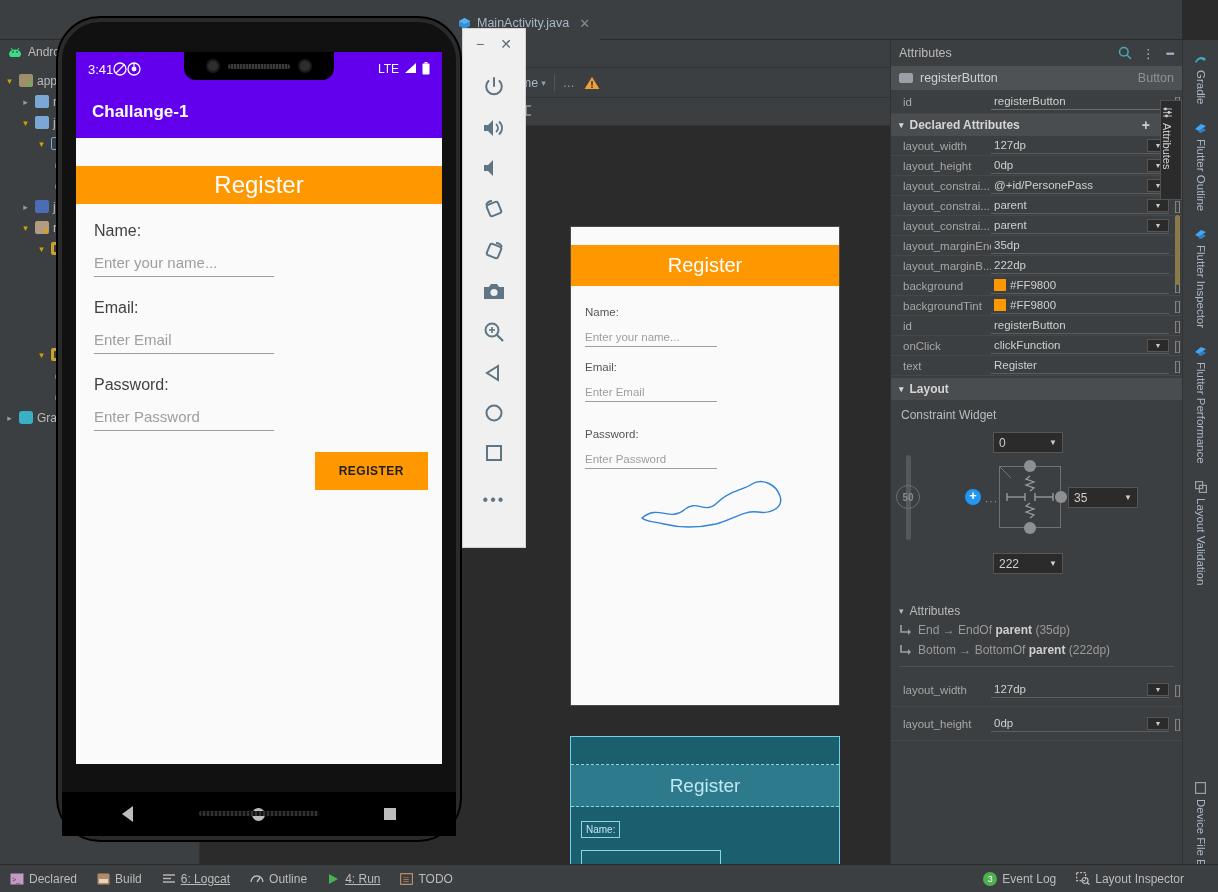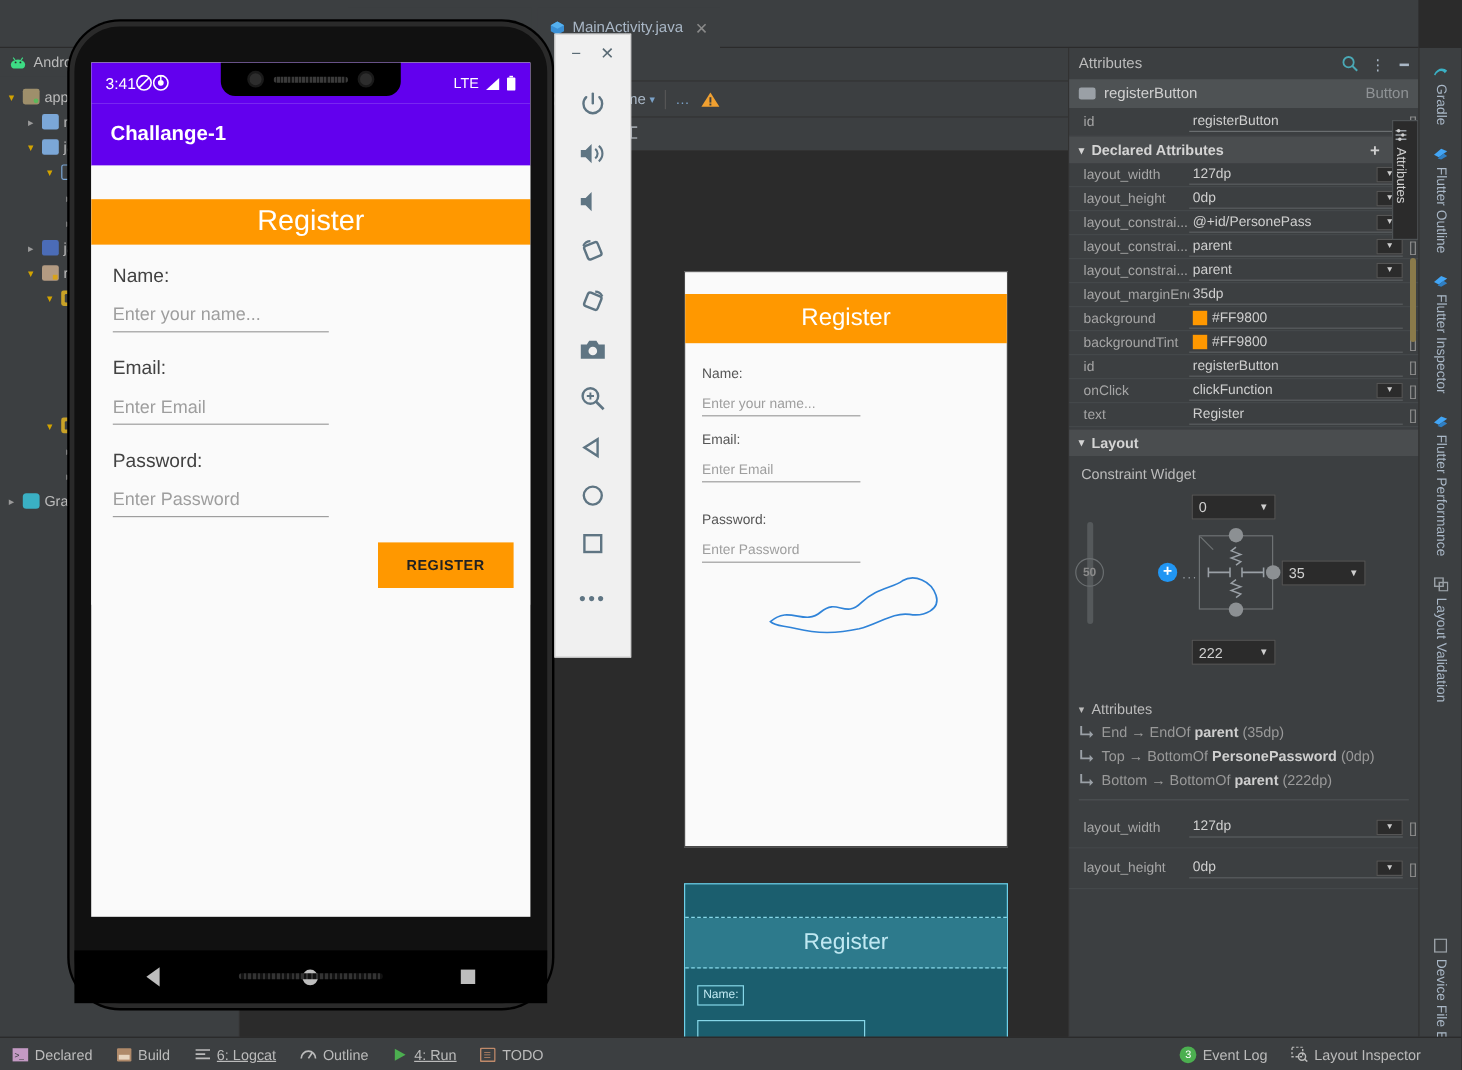--- a/index.html
+++ b/index.html
@@ -714,20 +714,27 @@
           <span class="v">
             <span>parent</span>
             <span class="dd" style="margin-left: auto;">▼</span>
           </span>
           <span class="paren">[]</span>
         </div>
         <div class="attr-row">
           <span class="k">layout_marginEnd</span>
           <span class="v">
             <span>35dp</span>
+          </span>
+          <span class="paren">[]</span>
+        </div>
+        <div class="attr-row">
+          <span class="k">layout_marginB...</span>
+          <span class="v">
+            <span>222dp</span>
           </span>
           <span class="paren">[]</span>
         </div>
         <div class="attr-row">
           <span class="k">background</span>
           <span class="v">
             <span class="swatch" style="background: rgb(255, 152, 0);"></span>
             <span>#FF9800</span>
           </span>
           <span class="paren">[]</span>
@@ -811,29 +818,20 @@
     </div>
     <div id="constraints-list">
         <div class="con-row">
           <span>
             <svg width="13" height="12" viewBox="0 0 13 12">
               <path d="M2 1 V8 H11" fill="none" stroke="#9aa0a6" stroke-width="1.6"></path>
               <polygon points="9,5 12,8 9,11" fill="#9aa0a6"></polygon>
             </svg>
           </span>
           <span>End → EndOf <b>parent</b> (35dp)</span>
-        </div>
-        <div class="con-row">
-          <span>
-            <svg width="13" height="12" viewBox="0 0 13 12">
-              <path d="M2 1 V8 H11" fill="none" stroke="#9aa0a6" stroke-width="1.6"></path>
-              <polygon points="9,5 12,8 9,11" fill="#9aa0a6"></polygon>
-            </svg>
-          </span>
-          <span>Top → BottomOf <b>PersonePassword</b> (0dp)</span>
         </div>
         <div class="con-row">
           <span>
             <svg width="13" height="12" viewBox="0 0 13 12">
               <path d="M2 1 V8 H11" fill="none" stroke="#9aa0a6" stroke-width="1.6"></path>
               <polygon points="9,5 12,8 9,11" fill="#9aa0a6"></polygon>
             </svg>
           </span>
           <span>Bottom → BottomOf <b>parent</b> (222dp)</span>
         </div>
@@ -952,21 +950,21 @@
                   <circle cx="7" cy="7" r="2.4" fill="#fff"></circle>
                   <line x1="7" y1="1" x2="7" y2="4.6" stroke="#fff" stroke-width="1.2"></line>
                 </svg>
             </span>
           </div>
           <div class="notch">
             <span class="cam" style="left:22px"></span>
             <span class="speaker"></span>
             <span class="cam" style="right:22px"></span>
           </div>
-          <div style="display:flex;align-items:flex-end;gap:5px;z-index:2">
+          <div style="display:flex;align-items:flex-start;gap:5px;z-index:2">
             <span style="font-size:12px">LTE</span>
             <span>
               <svg width="13" height="12" viewBox="0 0 13 12">
                   <polygon points="12,1 12,11 1,11" fill="#fff"></polygon>
                 </svg>
             </span>
             <span>
               <svg width="8" height="13" viewBox="0 0 8 13">
                   <rect x="2.5" y="0" width="3" height="1.5" fill="#fff"></rect>
                   <rect x="0.5" y="1.5" width="7" height="11" rx="1" fill="#fff"></rect>

